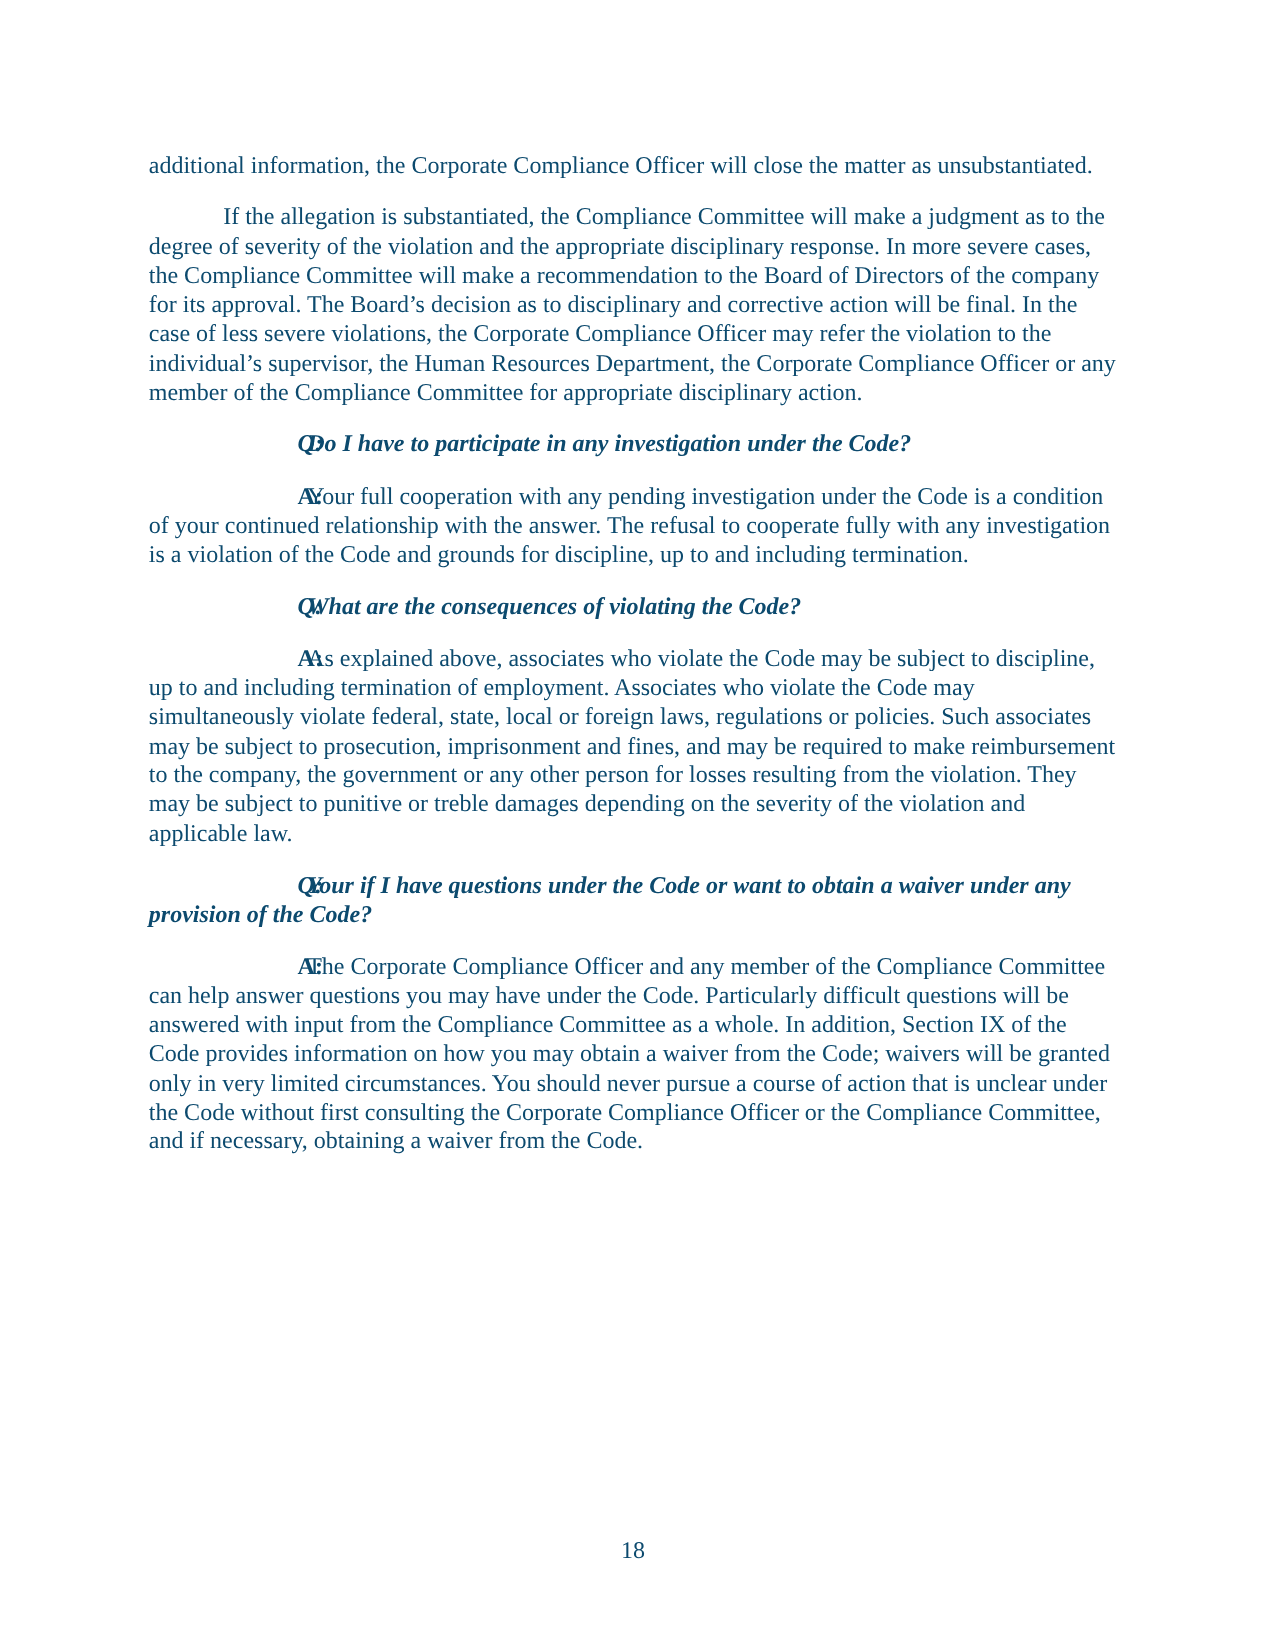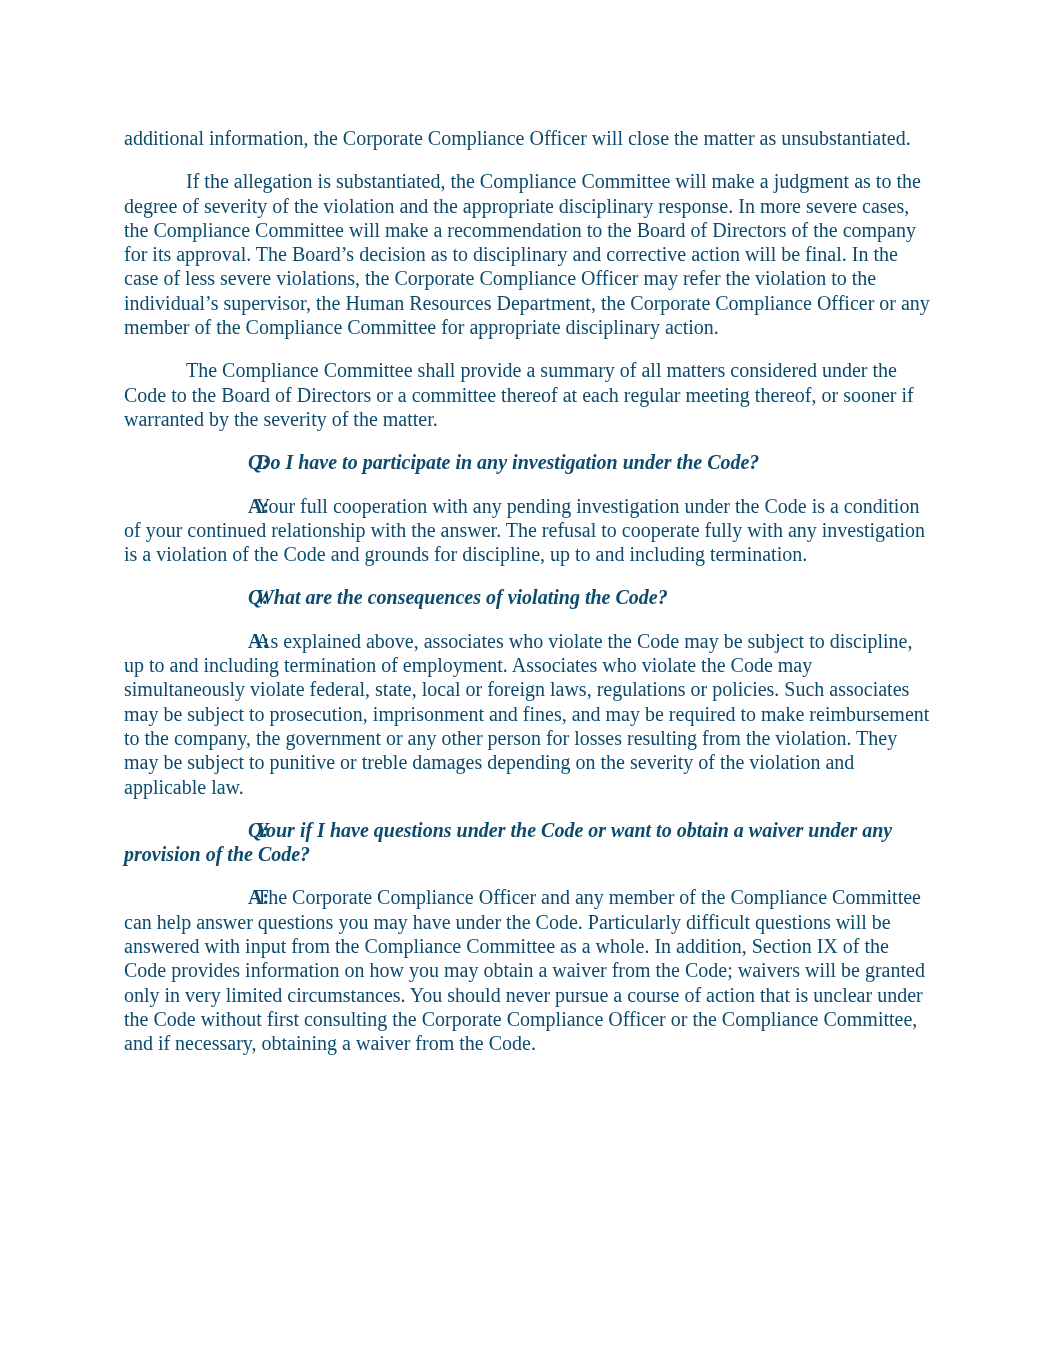--- a/index.html
+++ b/index.html
@@ -54,21 +54,21 @@
     line-height: 24.3px;
   }
 </style>
 </head>
 <body>
 
 <div class="page">
   <div class="content">
       <p class="body">additional information, the Corporate Compliance Officer will close the matter as unsubstantiated.</p>
       <p class="body indent">If the allegation is substantiated, the Compliance Committee will make a judgment as to the degree of severity of the violation and the appropriate disciplinary response. In more severe cases, the Compliance Committee will make a recommendation to the Board of Directors of the company for its approval. The Board’s decision as to disciplinary and corrective action will be final. In the case of less severe violations, the Corporate Compliance Officer may refer the violation to the individual’s supervisor, the Human Resources Department, the Corporate Compliance Officer or any member of the Compliance Committee for appropriate disciplinary action.</p>
-      <p class="body indent">The Compliance Committee shall provide a summary of all matters considered under the Code to the Board of Directors or a committee thereof at each regular meeting thereof, or sooner if warranted by the severity of the matter.</p>
       <p class="question"><span class="qa-label">Q:</span><span>Do I have to participate in any investigation under the Code?</span></p>
       <p class="answer"><span class="qa-label">A:</span><span>Your full cooperation with any pending investigation under the Code is a condition of your continued relationship with the answer. The refusal to cooperate fully with any investigation is a violation of the Code and grounds for discipline, up to and including termination.</span></p>
       <p class="question"><span class="qa-label">Q:</span><span>What are the consequences of violating the Code?</span></p>
       <p class="answer"><span class="qa-label">A:</span><span>As explained above, associates who violate the Code may be subject to discipline, up to and including termination of employment. Associates who violate the Code may simultaneously violate federal, state, local or foreign laws, regulations or policies. Such associates may be subject to prosecution, imprisonment and fines, and may be required to make reimbursement to the company, the government or any other person for losses resulting from the violation. They may be subject to punitive or treble damages depending on the severity of the violation and applicable law.</span></p>
       <p class="question"><span class="qa-label">Q:</span><span>Your if I have questions under the Code or want to obtain a waiver under any provision of the Code?</span></p>
       <p class="answer"><span class="qa-label">A:</span><span>The Corporate Compliance Officer and any member of the Compliance Committee can help answer questions you may have under the Code. Particularly difficult questions will be answered with input from the Compliance Committee as a whole. In addition, Section IX of the Code provides information on how you may obtain a waiver from the Code; waivers will be granted only in very limited circumstances. You should never pursue a course of action that is unclear under the Code without first consulting the Corporate Compliance Officer or the Compliance Committee, and if necessary, obtaining a waiver from the Code.</span></p>
     </div>
+  <div class="page-number">18</div>
 </div>
 
 </body></html>

